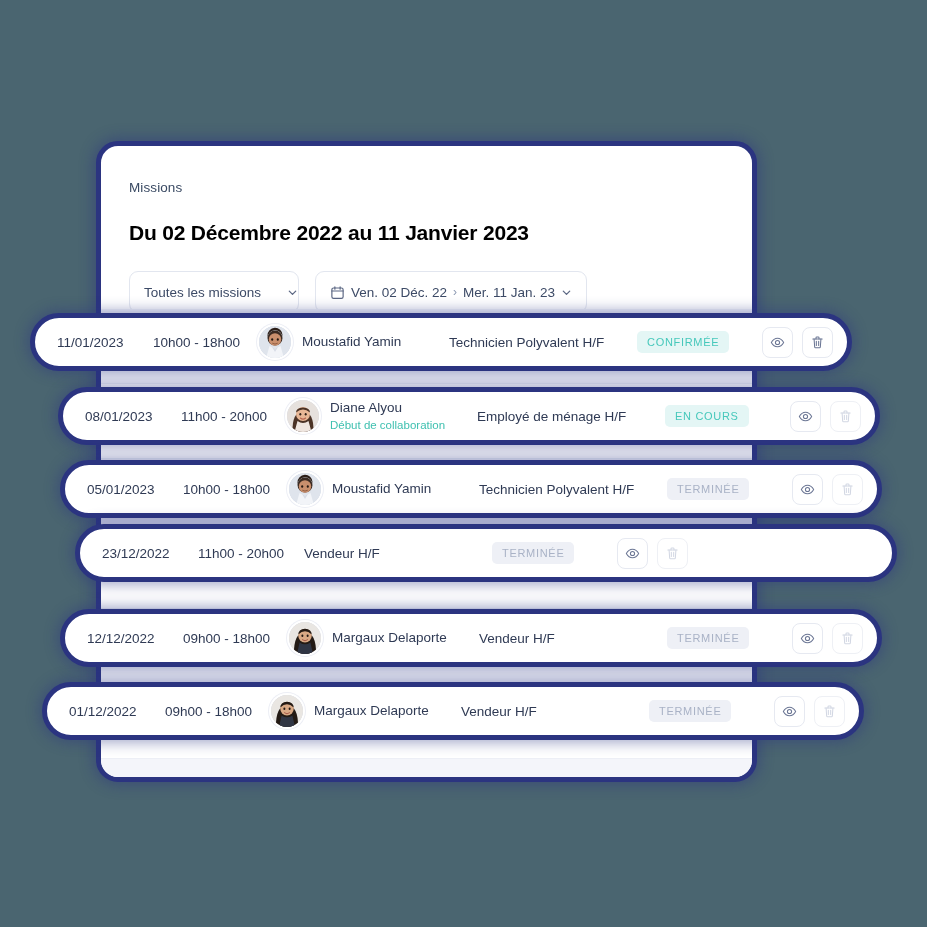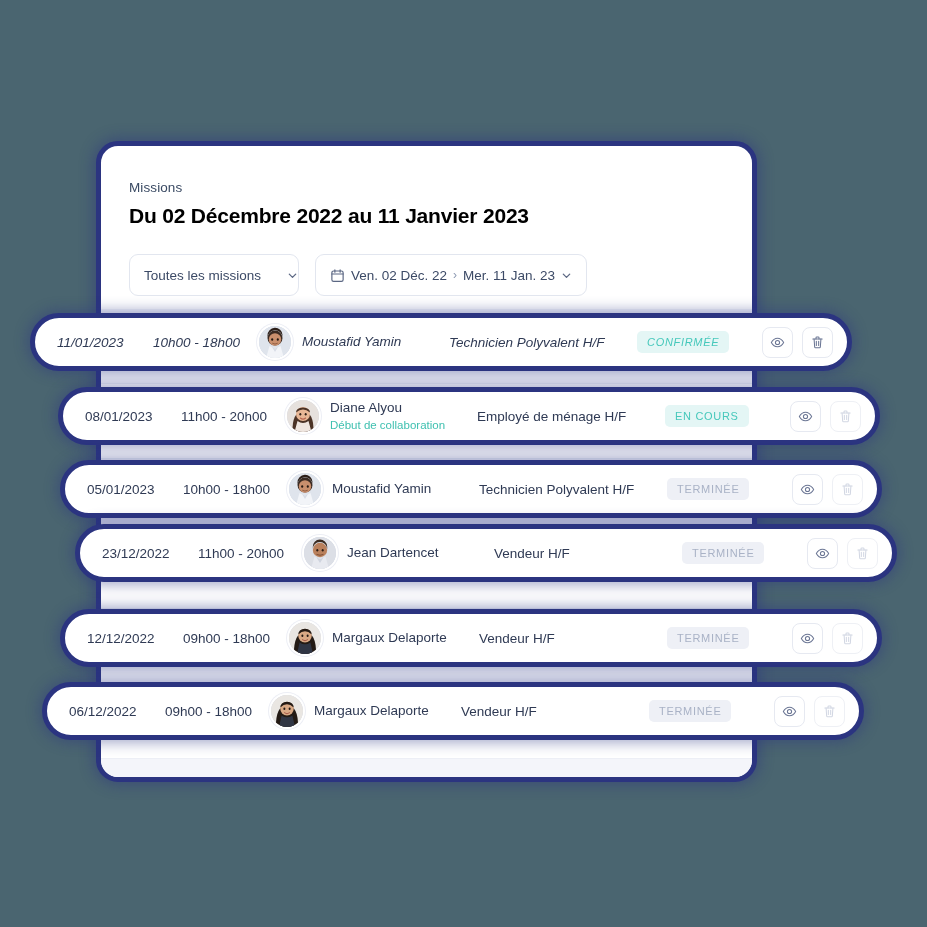--- a/index.html
+++ b/index.html
@@ -18,21 +18,21 @@
     width: 661px; height: 641px;
     background: #ffffff;
     border: 5px solid #2b3480;
     border-radius: 22px;
     box-shadow: 0 0 14px 3px rgba(43,52,128,0.45);
     overflow: hidden;
   }
   .card-head { padding: 34px 28px 0 28px; }
   .eyebrow {
     font-size: 13.5px; color: #3a4a63; letter-spacing: .1px;
-    margin-bottom: 9px;
+    margin-bottom: 26px;
   }
   .headline {
     font-size: 21px; font-weight: bold; color: #000000;
     letter-spacing: -.2px;
   }
   .filters { display: flex; gap: 16px; margin-top: 26px; }
   .ctrl {
     display: flex; align-items: center; gap: 6px;
     height: 42px; padding: 0 14px;
     border: 1px solid #e2e6ef; border-radius: 9px;
@@ -144,21 +144,21 @@
       <div class="stripe"></div>
       <div class="stripe alt"></div>
       <div class="stripe"></div>
       <div class="stripe alt"></div>
       <div class="stripe"></div>
     </div>
 
   </div>
 
   <div id="rows-layer">
-      <div class="row" style="left: 30px; top: 313px; width: 822px; font-style: italic;">
+      <div class="row" style="left: 30px; top: 313px; width: 822px;">
         <div class="c-date">11/01/2023</div>
         <div class="c-time">10h00 - 18h00</div>
         <div class="c-person">
           <span class="avatar">
             <span class="face"><svg viewBox="0 0 32 32">
                 <rect width="32" height="32" fill="#dfe4ec"></rect>
                 <circle cx="16" cy="12" r="7.5" fill="#3a2a22"></circle>
                 <circle cx="16" cy="13.5" r="6.2" fill="#c98f6d"></circle>
                 <path d="M8.5 12 A7.5 7.5 0 0 1 23.5 11.5 L23.5 9 A7.5 7.5 0 0 0 8.5 9.5 Z" fill="#2c1f19"></path>
                 <path d="M10.5 20 Q16 24 21.5 20 L25 32 L7 32 Z" fill="#f2f4f8"></path>
@@ -266,35 +266,20 @@
               <path d="M7.2 4.8 V3.3 A0.9 0.9 0 0 1 8.1 2.4 H9.9 A0.9 0.9 0 0 1 10.8 3.3 V4.8"></path>
               <path d="M4.9 4.8 L5.6 14.4 A1 1 0 0 0 6.6 15.3 H11.4 A1 1 0 0 0 12.4 14.4 L13.1 4.8"></path>
               <path d="M7.6 7.5 V12.5 M10.4 7.5 V12.5"></path>
             </svg>
           </span>
         </div>
       </div>
       <div class="row" style="left: 75px; top: 524px; width: 822px;">
         <div class="c-date">23/12/2022</div>
         <div class="c-time">11h00 - 20h00</div>
-        <div class="c-person">
-          <span class="avatar">
-            <span class="face"><svg viewBox="0 0 32 32">
-                <rect width="32" height="32" fill="#dcdfe6"></rect>
-                <circle cx="16" cy="13" r="7.2" fill="#b9805c"></circle>
-                <path d="M8.8 12.5 A7.2 7.2 0 0 1 23.2 12 L23.2 9.5 A7.2 7.2 0 0 0 8.8 10 Z" fill="#3b2b20"></path>
-                <path d="M10.5 19.5 Q16 23.5 21.5 19.5 L25 32 L7 32 Z" fill="#e8eaf0"></path>
-                <path d="M12.5 20.5 L16 26 L19.5 20.5 L16 22 Z" fill="#cfd4de"></path>
-                <ellipse cx="13.3" cy="13.3" rx="1" ry="1.2" fill="#2b1d15"></ellipse>
-                <ellipse cx="18.7" cy="13.3" rx="1" ry="1.2" fill="#2b1d15"></ellipse>
-                <path d="M12.9 17.6 Q16 19 19.1 17.6" stroke="#7d4d33" stroke-width="0.95" fill="none" stroke-linecap="round"></path>
-              </svg></span>
-          </span>
-          <span class="pname"><span class="nm">Jean Dartencet</span></span>
-        </div>
         <div class="c-role">Vendeur H/F</div>
         <div class="c-status">
           <span class="badge gray">TERMINÉE</span>
         </div>
         <div class="c-acts">
           <span class="iconbtn">
             <svg viewBox="0 0 18 18" width="15" height="15" fill="none" stroke="currentColor" stroke-width="1.25" stroke-linecap="round" stroke-linejoin="round">
               <path d="M1.6 9 C3.6 5.4 6.1 3.9 9 3.9 C11.9 3.9 14.4 5.4 16.4 9 C14.4 12.6 11.9 14.1 9 14.1 C6.1 14.1 3.6 12.6 1.6 9 Z"></path>
               <circle cx="9" cy="9" r="2.5"></circle>
             </svg>
@@ -342,21 +327,21 @@
             <svg viewBox="0 0 18 18" width="15" height="15" fill="none" stroke="currentColor" stroke-width="1.25" stroke-linecap="round" stroke-linejoin="round">
               <path d="M3.4 4.8 H14.6"></path>
               <path d="M7.2 4.8 V3.3 A0.9 0.9 0 0 1 8.1 2.4 H9.9 A0.9 0.9 0 0 1 10.8 3.3 V4.8"></path>
               <path d="M4.9 4.8 L5.6 14.4 A1 1 0 0 0 6.6 15.3 H11.4 A1 1 0 0 0 12.4 14.4 L13.1 4.8"></path>
               <path d="M7.6 7.5 V12.5 M10.4 7.5 V12.5"></path>
             </svg>
           </span>
         </div>
       </div>
       <div class="row" style="left: 42px; top: 682px; width: 822px;">
-        <div class="c-date">06/12/2022</div>
+        <div class="c-date">01/12/2022</div>
         <div class="c-time">09h00 - 18h00</div>
         <div class="c-person">
           <span class="avatar">
             <span class="face"><svg viewBox="0 0 32 32">
                 <rect width="32" height="32" fill="#e9e6e2"></rect>
                 <path d="M5 32 Q4.5 11 16 10 Q27.5 11 27 32 Z" fill="#231a14"></path>
                 <circle cx="16" cy="13.6" r="6.8" fill="#d9a985"></circle>
                 <path d="M9.3 12.4 Q16 6 22.7 12.4 Q22.7 7.4 16 6.8 Q9.3 7.4 9.3 12.4 Z" fill="#231a14"></path>
                 <path d="M10.6 20.4 Q16 24.2 21.4 20.4 L24 32 L8 32 Z" fill="#2f3544"></path>
                 <ellipse cx="13.4" cy="13.8" rx="1" ry="1.2" fill="#231a14"></ellipse>

